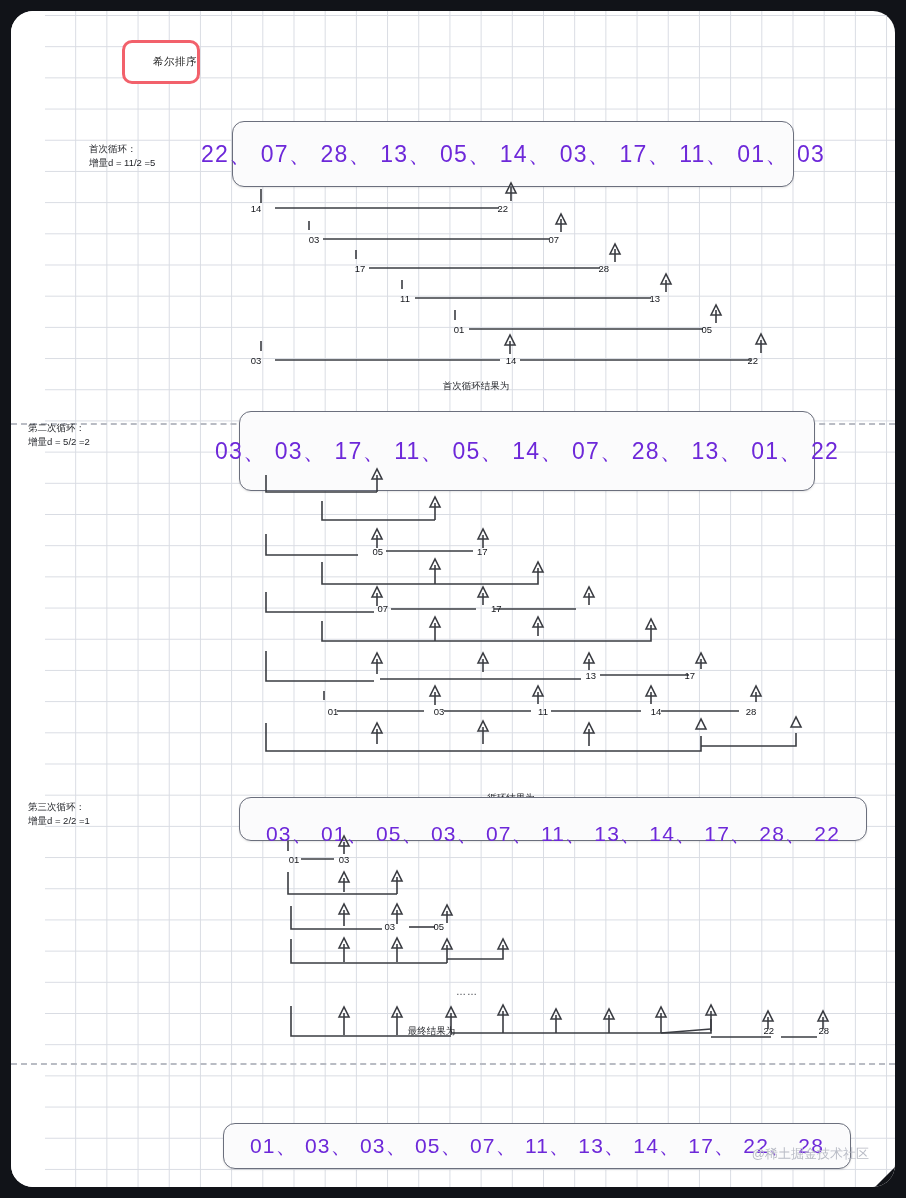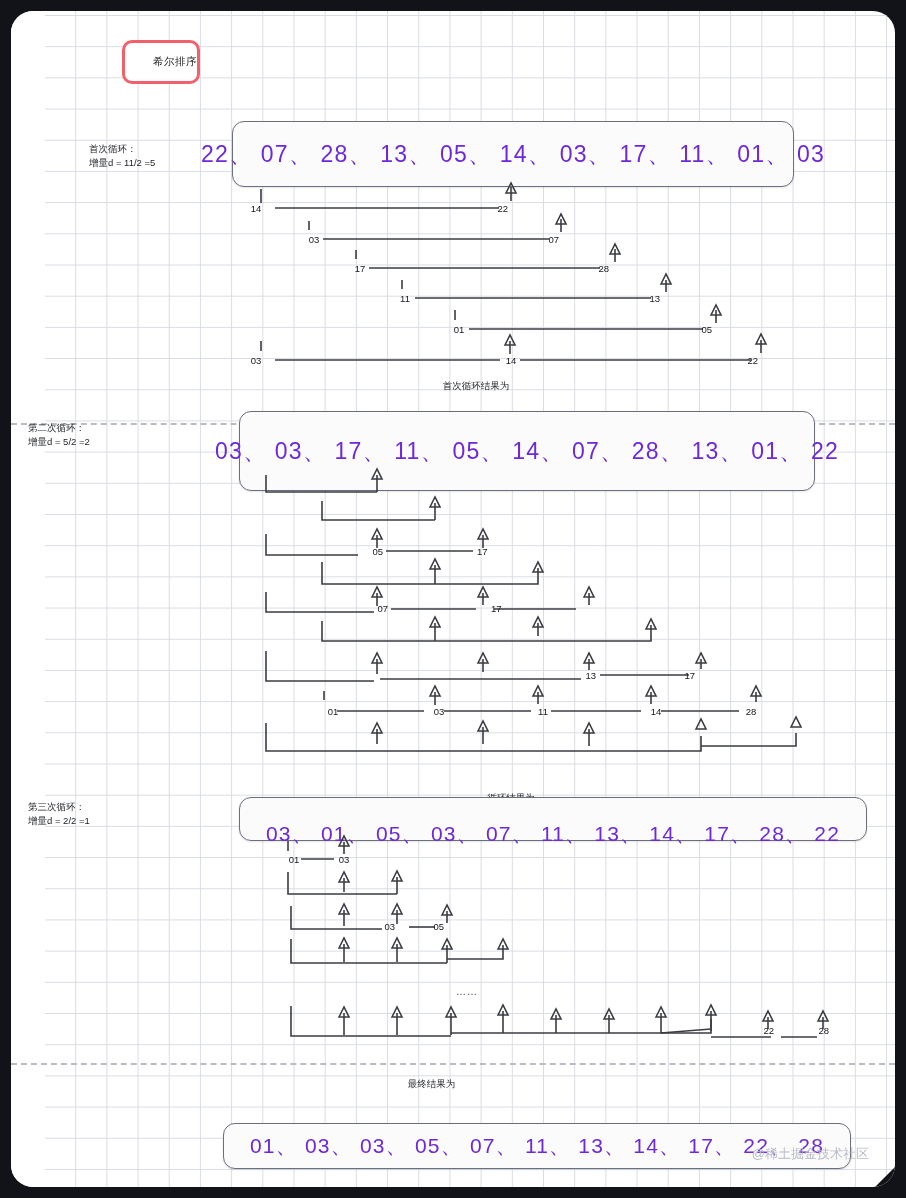--- a/index.html
+++ b/index.html
@@ -349,21 +349,21 @@
       <path class="dline" d="M757,1006 L757,1018"></path>
       <path class="dline" d="M752,1010 L757,1000 L762,1010 Z" fill="#3a3c42"></path>
       <path class="dline" d="M812,1006 L812,1018"></path>
       <path class="dline" d="M807,1010 L812,1000 L817,1010 Z" fill="#3a3c42"></path>
       <text class="dnum" x="763" y="1023" text-anchor="end">22</text>
       <text class="dnum" x="818" y="1023" text-anchor="end">28</text>
     </svg>
 
     <div class="dots" style="left:445px;top:975px;">……</div>
 
-    <div class="mid-cap" style="left:400px;top:1067px;transform:translateX(-50%);padding-left:41px;">最终结果为</div>
+    <div class="mid-cap" style="left:400px;top:1014px;transform:translateX(-50%);padding-left:41px;">最终结果为</div>
 
     <div class="arr-box b4">
       <span>01、 03、 03、 05、 07、 11、 13、 14、 17、 22、 28</span>
     </div>
 
     <div id="watermark">@稀土掘金技术社区</div>
     <div id="corner"></div>
   </div>
 </div>
 

